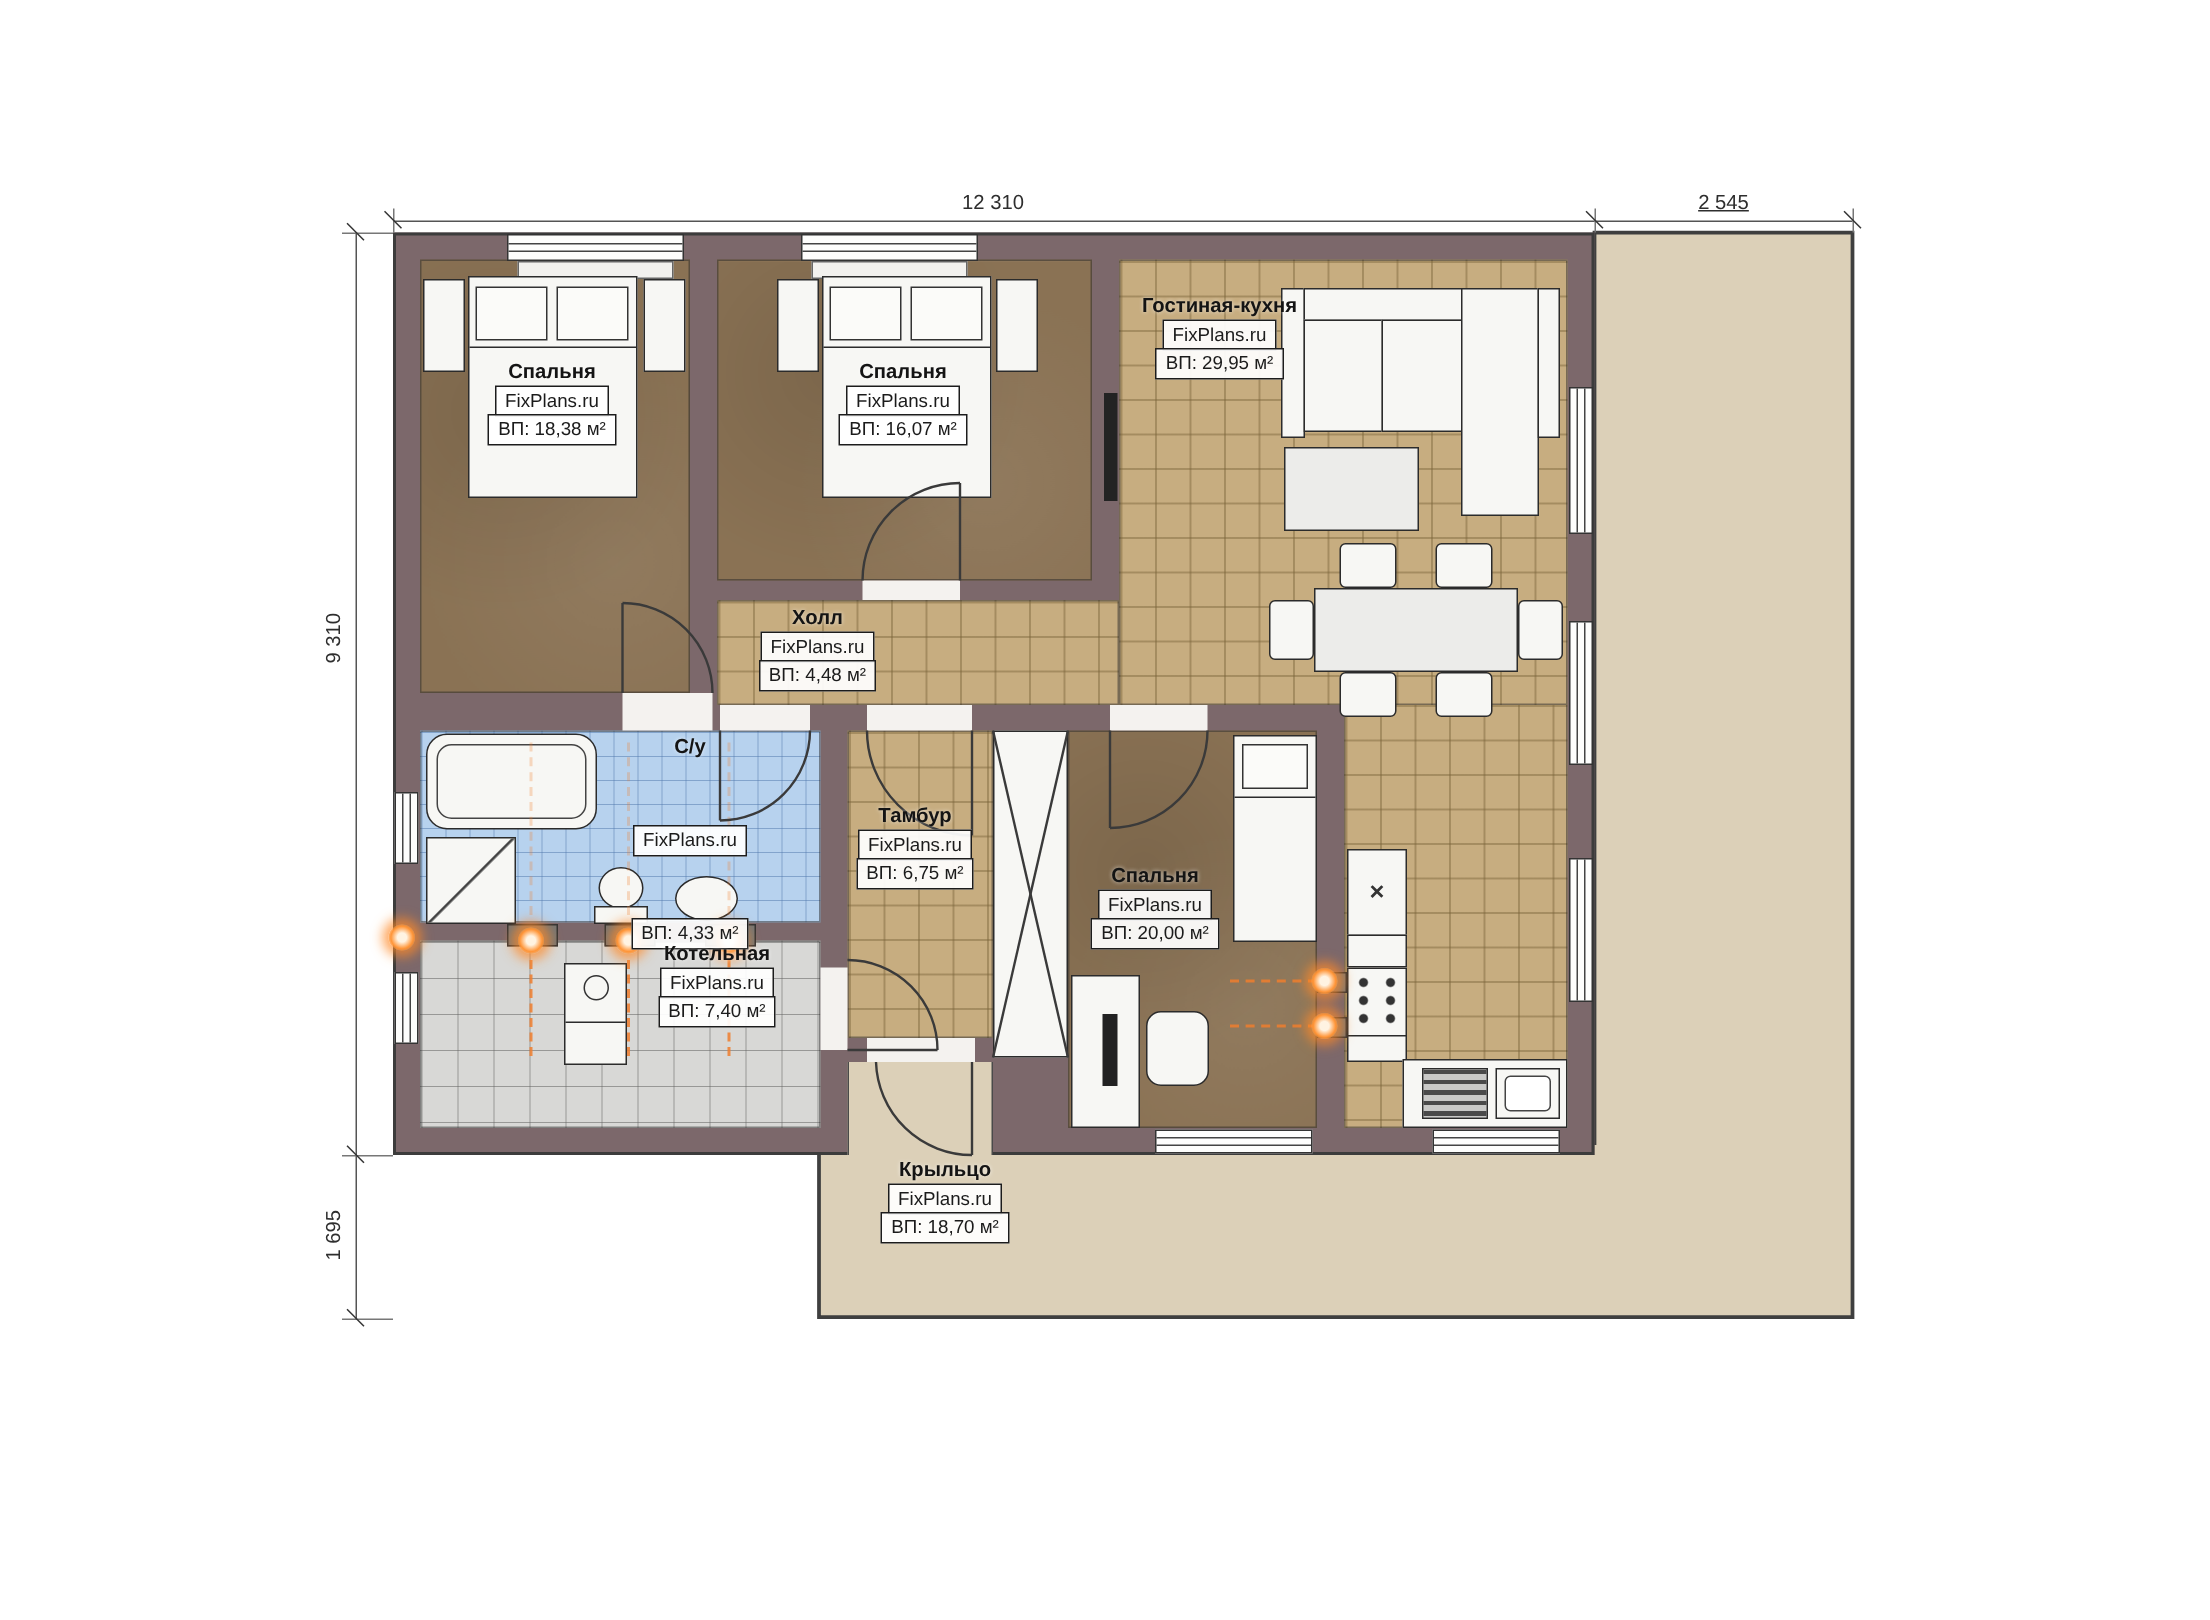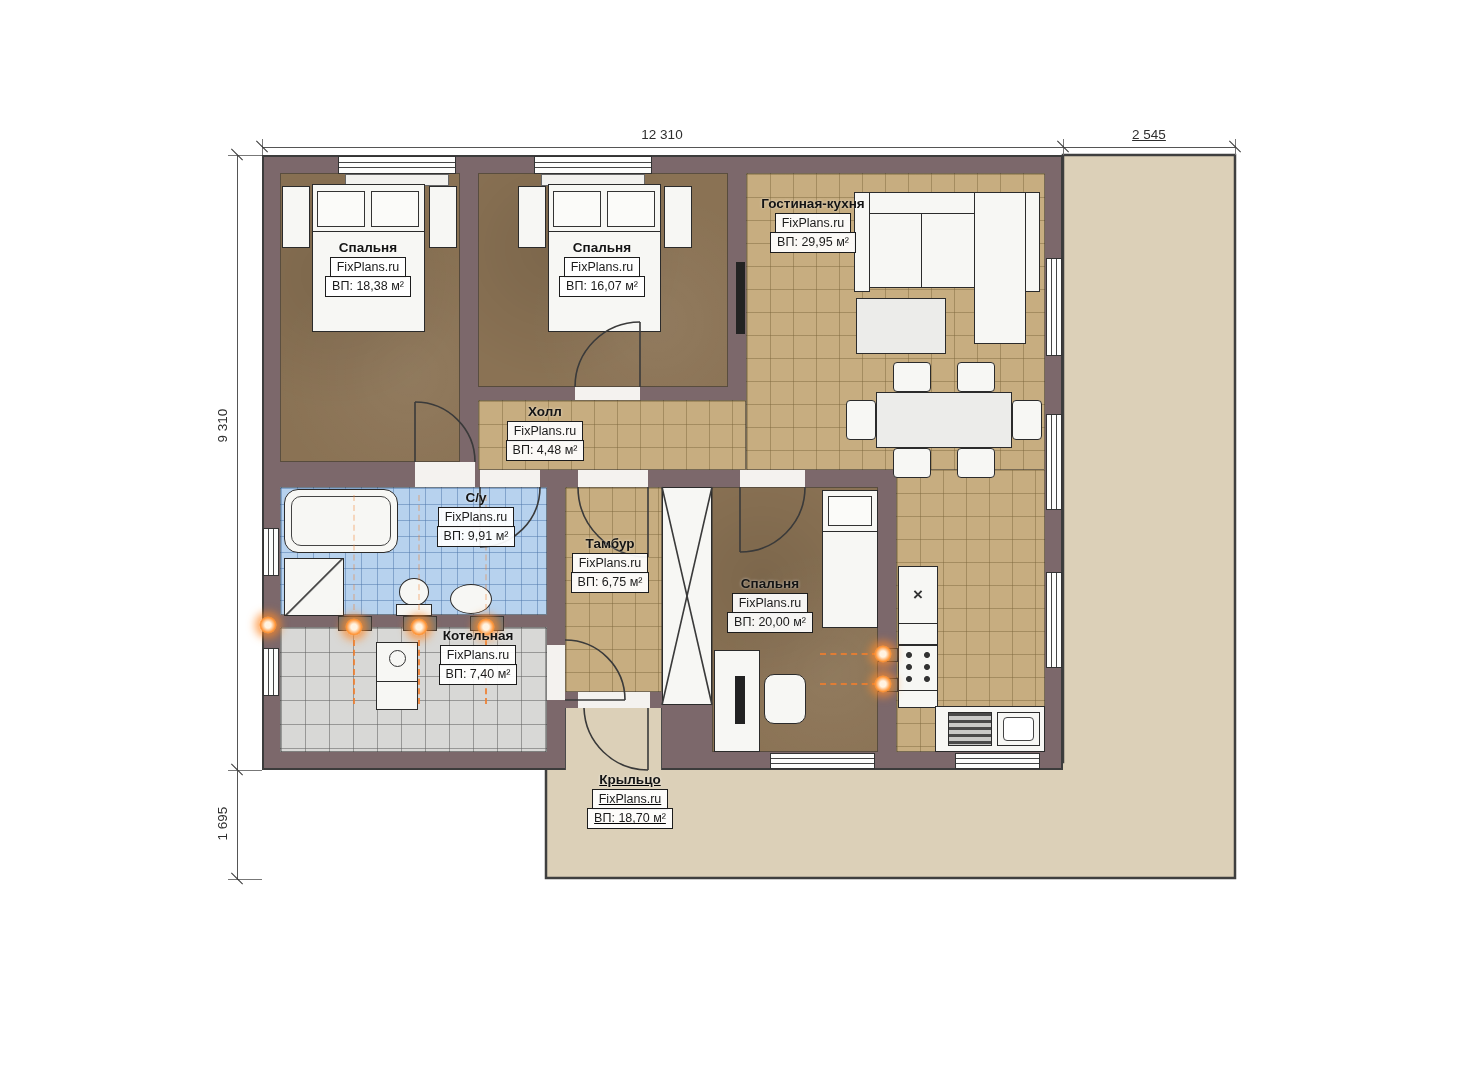--- a/index.html
+++ b/index.html
@@ -225,41 +225,41 @@
   <div class="rlabel" style="left:740px;top:196px;width:146px;">
     <div class="rname">Гостиная-кухня</div>
     <div class="rbox">FixPlans.ru</div>
     <div class="rbox">ВП: 29,95 м²</div>
   </div>
   <div class="rlabel" style="left:477px;top:404px;width:136px;">
     <div class="rname">Холл</div>
     <div class="rbox">FixPlans.ru</div>
     <div class="rbox">ВП: 4,48 м²</div>
   </div>
-  <div class="rlabel" style="left:408px;top:490px;width:136px;">
+  <div class="rlabel" style="left:392px;top:490px;width:136px;gap:43px;">
     <div class="rname">С/у</div>
     <div class="rbox">FixPlans.ru</div>
-    <div class="rbox">ВП: 9,91 м²</div>
+    <div class="rbox">ВП: 4,33 м²</div>
   </div>
   <div class="rlabel" style="left:542px;top:536px;width:136px;text-align:right;">
     <div class="rname">Тамбур</div>
     <div class="rbox">FixPlans.ru</div>
     <div class="rbox">ВП: 6,75 м²</div>
   </div>
   <div class="rlabel" style="left:702px;top:576px;width:136px;">
     <div class="rname">Спальня</div>
     <div class="rbox">FixPlans.ru</div>
     <div class="rbox">ВП: 20,00 м²</div>
   </div>
   <div class="rlabel" style="left:410px;top:628px;width:136px;">
     <div class="rname">Котельная</div>
     <div class="rbox">FixPlans.ru</div>
     <div class="rbox">ВП: 7,40 м²</div>
   </div>
-  <div class="rlabel" style="left:562px;top:772px;width:136px;text-decoration:underline;">
+  <div class="rlabel" style="left:562px;top:772px;width:136px;">
     <div class="rname">Крыльцо</div>
     <div class="rbox">FixPlans.ru</div>
     <div class="rbox">ВП: 18,70 м²</div>
   </div>
 
   <div class="dimline dl-h" style="left:262px;top:147px;width:801px;"></div>
   <div class="dimline dl-h" style="left:1063px;top:147px;width:172px;"></div>
   <div class="dimline dl-v" style="left:237px;top:155px;height:615px;"></div>
   <div class="dimline dl-v" style="left:237px;top:770px;height:110px;"></div>
   <div class="ext-v" style="left:262px;top:139px;height:16px;"></div>

